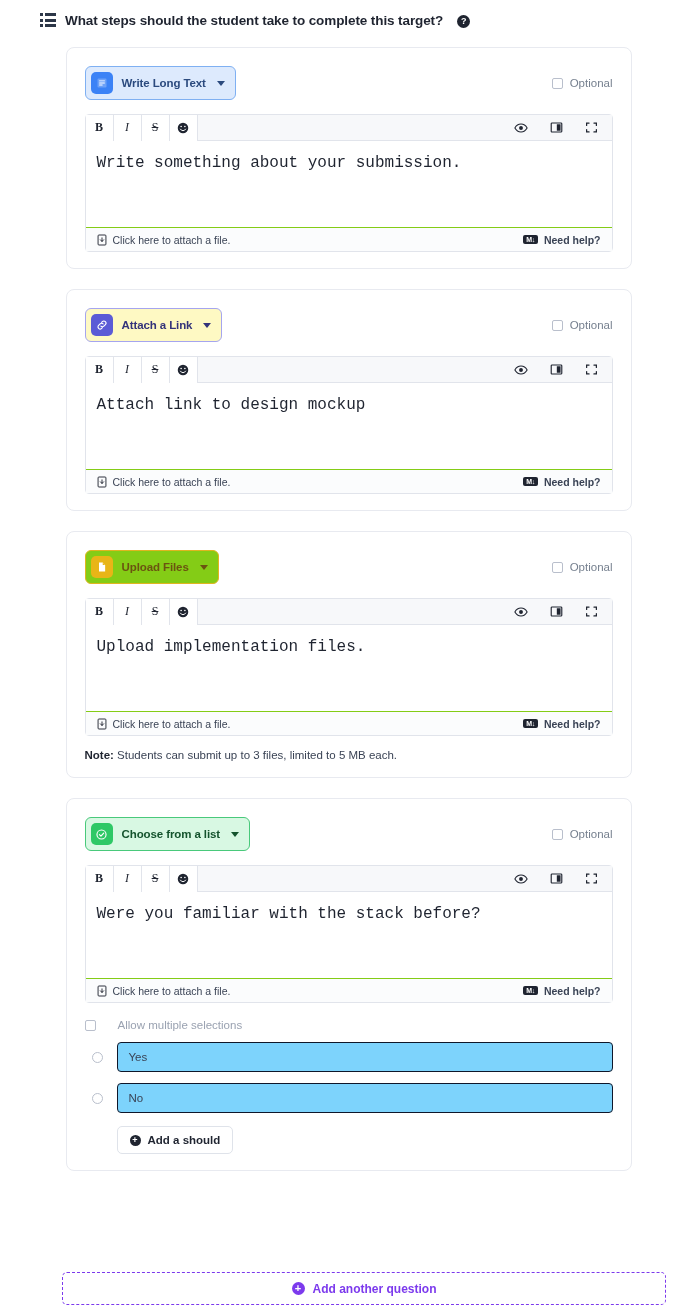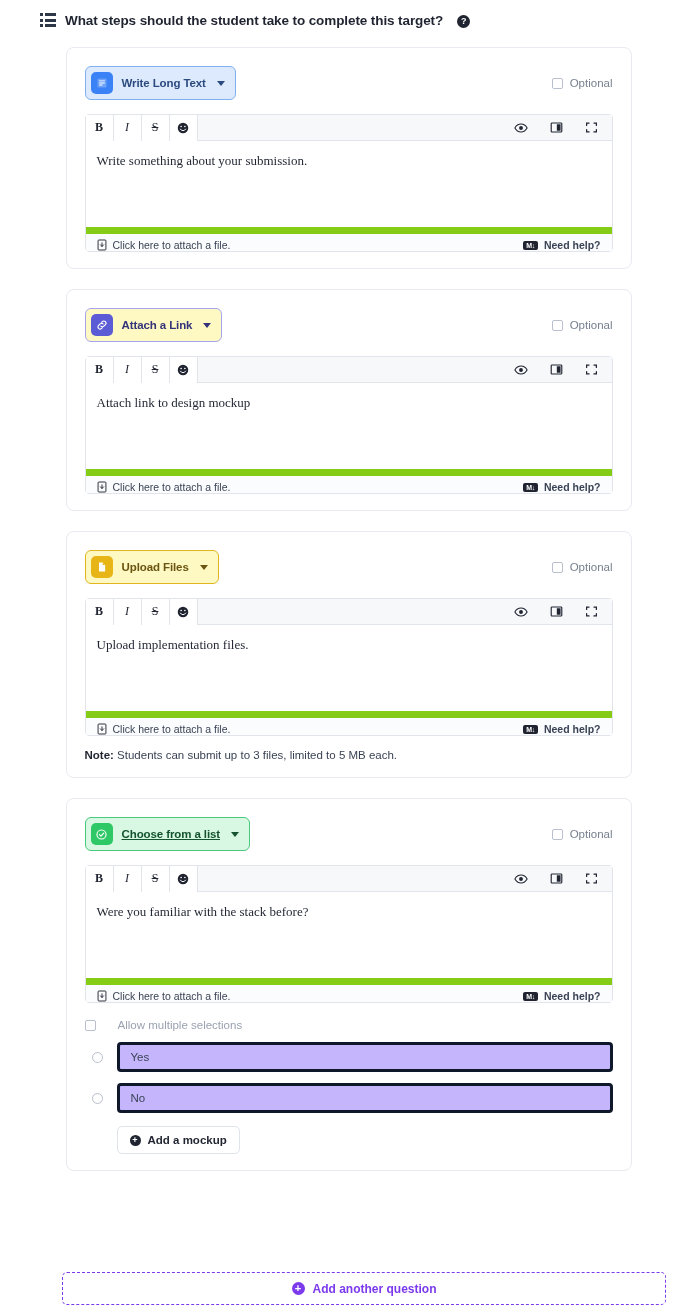--- a/index.html
+++ b/index.html
@@ -63,28 +63,28 @@
   .pill-blue { background:#ddeafd; border-color:#7fb0f2; }
   .pill-blue .pill-icon { background:#3b82f6; }
   .pill-blue .pill-label { color:#2b4a7e; }
   .pill-blue .caret { border-top:5px solid #2b4a7e; }
 
   .pill-indigo { background:#fef9c3; border-color:#a5a5ef; }
   .pill-indigo .pill-icon { background:#5b5bd6; }
   .pill-indigo .pill-label { color:#33337a; }
   .pill-indigo .caret { border-top:5px solid #33337a; }
 
-  .pill-yellow { background:#fef9c3; border-color:#e0b520; }
+  .pill-yellow { background:#84cc16; border-color:#e0b520; }
   .pill-yellow .pill-icon { background:#e8b517; }
   .pill-yellow .pill-label { color:#6b5410; }
   .pill-yellow .caret { border-top:5px solid #6b5410; }
 
   .pill-green { background:#d8f8e3; border-color:#49c97b; }
   .pill-green .pill-icon { background:#2ec866; }
-  .pill-green .pill-label { color:#14532d;text-decoration:underline; }
+  .pill-green .pill-label { color:#14532d; }
   .pill-green .caret { border-top:5px solid #14532d; }
 
   .optional-wrap { display:flex; align-items:center; gap:7px; }
   .chk {
     width:11px;height:11px;border:1px solid #b9bfcc;border-radius:2px;background:#fff;
     display:inline-block;
   }
   .optional-label { font-size:11.5px; color:#76808f; }
 
   
@@ -105,28 +105,28 @@
   }
   .tb-btn.bold { font-weight:700; font-family:"Liberation Serif", serif; }
   .tb-btn.italic { font-style:italic; font-family:"Liberation Serif", serif; }
   .tb-btn.strike { text-decoration:line-through; font-family:"Liberation Serif", serif; }
   .tb-right { display:flex; align-items:center; gap:22px; padding-right:14px; }
   .tb-ico { cursor:pointer; display:flex; align-items:center; }
 
   .editor-body {
     min-height: 86px;
     padding: 10px 11px;
-    font-family: Liberation Serif, serif;
-    font-size: 13px;
+    font-family: Liberation Mono, monospace;
+    font-size: 16px;
     color:#1f2430;
     line-height: 1.5;
   }
   .editor-foot {
-    display:flex; align-items:flex-start; justify-content:space-between;
-    border-top:7px solid #84cc16; background:#fbfcfd;
+    display:flex; align-items:center; justify-content:space-between;
+    border-top:1px solid #84cc16; background:#fbfcfd;
     padding: 5px 11px; height:24px;
   }
   .foot-left, .foot-right { display:flex; align-items:center; gap:6px; font-size:10.5px; color:#3a4355; }
   .foot-right { font-weight:700; }
   .md-badge {
     background:#1f2430; color:#fff; font-size:7px; font-weight:700;
     padding:1px 3px; border-radius:2px; letter-spacing:-0.3px;
     display:inline-flex; align-items:center; line-height:1;
   }
 
@@ -134,22 +134,22 @@
   .note b { font-weight:700; color:#1f2430; }
 
   
   .choices-block { margin-top: 16px; }
   .allow-row { display:flex; align-items:center; gap:22px; }
   .allow-label { font-size:11.5px; color:#9aa2b1; }
   .choices-title { margin-top:13px; font-size:11.5px; font-weight:700; color:#1f2430; }
   .choice-row { display:flex; align-items:center; gap:14px; margin-top:11px; }
   .radio { width:11px; height:11px; border-radius:50%; border:1px solid #b9bfcc; background:#fff; flex:none; margin-left:7px; }
   .choice-input {
-    flex:1; height:30px; border:3px solid #0f172a; border-radius:4px;
-    background:#c4b5fd; display:flex; align-items:center;
+    flex:1; height:30px; border:1px solid #0f172a; border-radius:4px;
+    background:#7dd3fc; display:flex; align-items:center;
     padding: 0 11px; font-size:11.5px; color:#3a4355;
   }
   .add-choice {
     margin-top:13px; margin-left: 32px;
     display:inline-flex; align-items:center; gap:7px;
     border:1px solid #dfe3ea; border-radius:5px; background:#fff;
     padding: 7px 12px; font-size:11.5px; font-weight:700; color:#1f2430;
     cursor:pointer;
   }
   .plus-circle {
@@ -500,21 +500,21 @@
             <span class="radio"></span>
             <div class="choice-input">Yes</div>
           </div>
           <div class="choice-row">
             <span class="radio"></span>
             <div class="choice-input">No</div>
           </div>
 
           <div class="add-choice">
             <span class="plus-circle">+</span>
-            <span>Add a mockup</span>
+            <span>Add a should</span>
           </div>
         </div>
       </div>
     </div>
 
   </div>
 
   <div class="add-another">
     <span class="plus-circle-purple">+</span>
     <span>Add another question</span>

